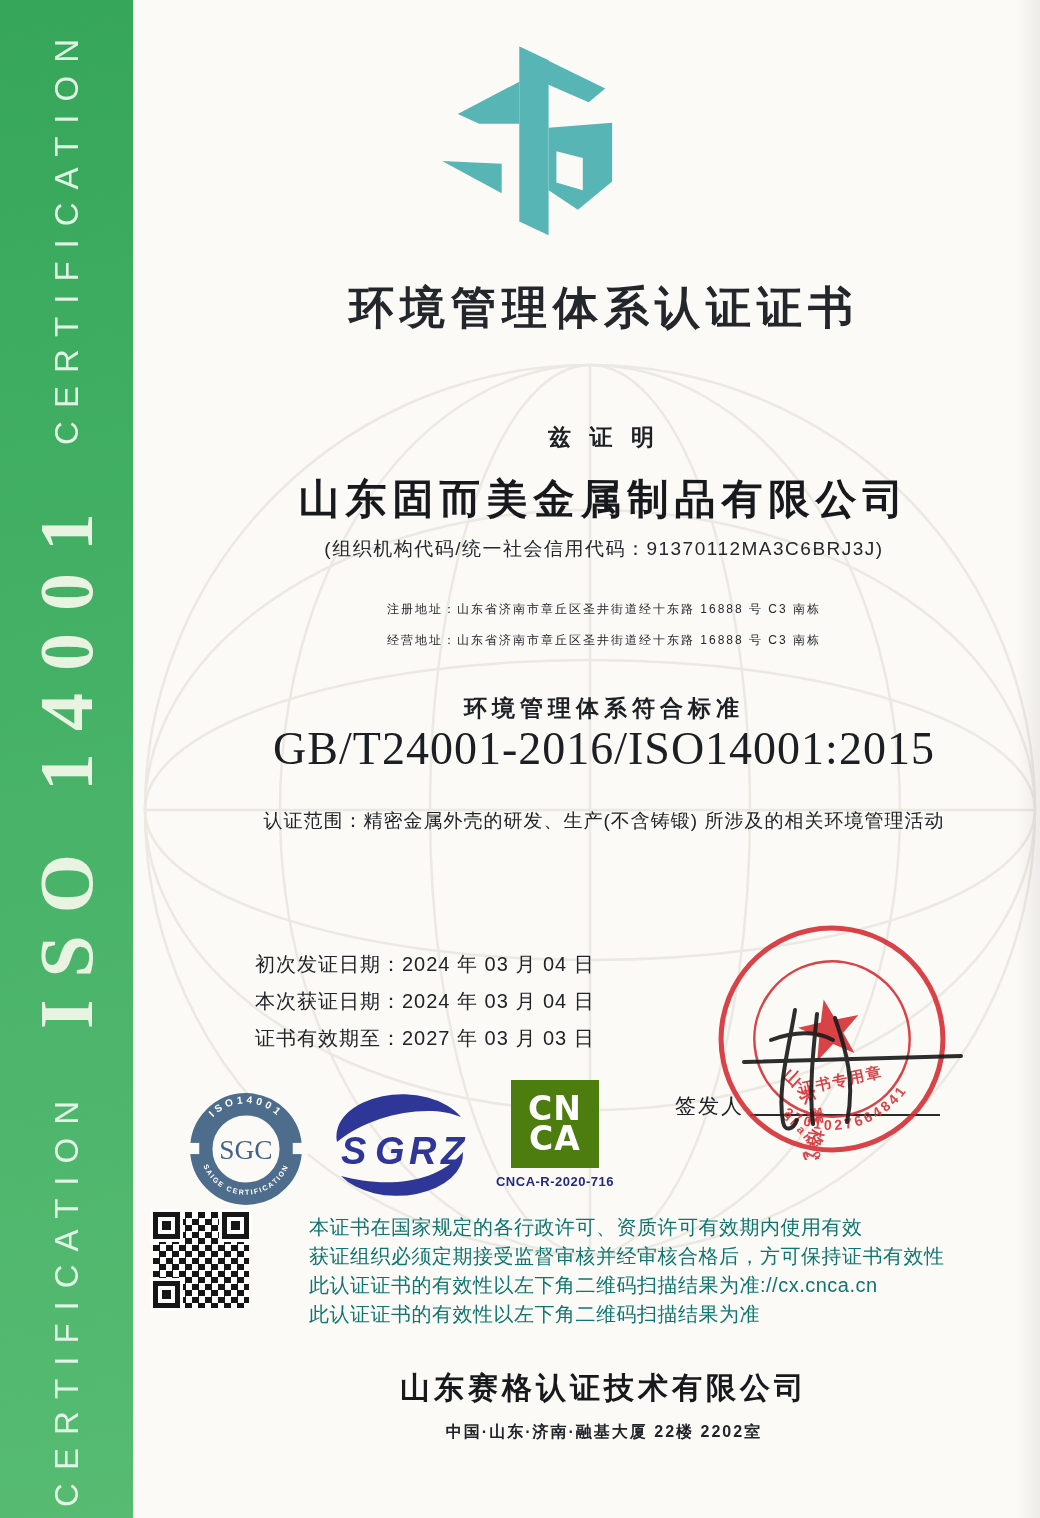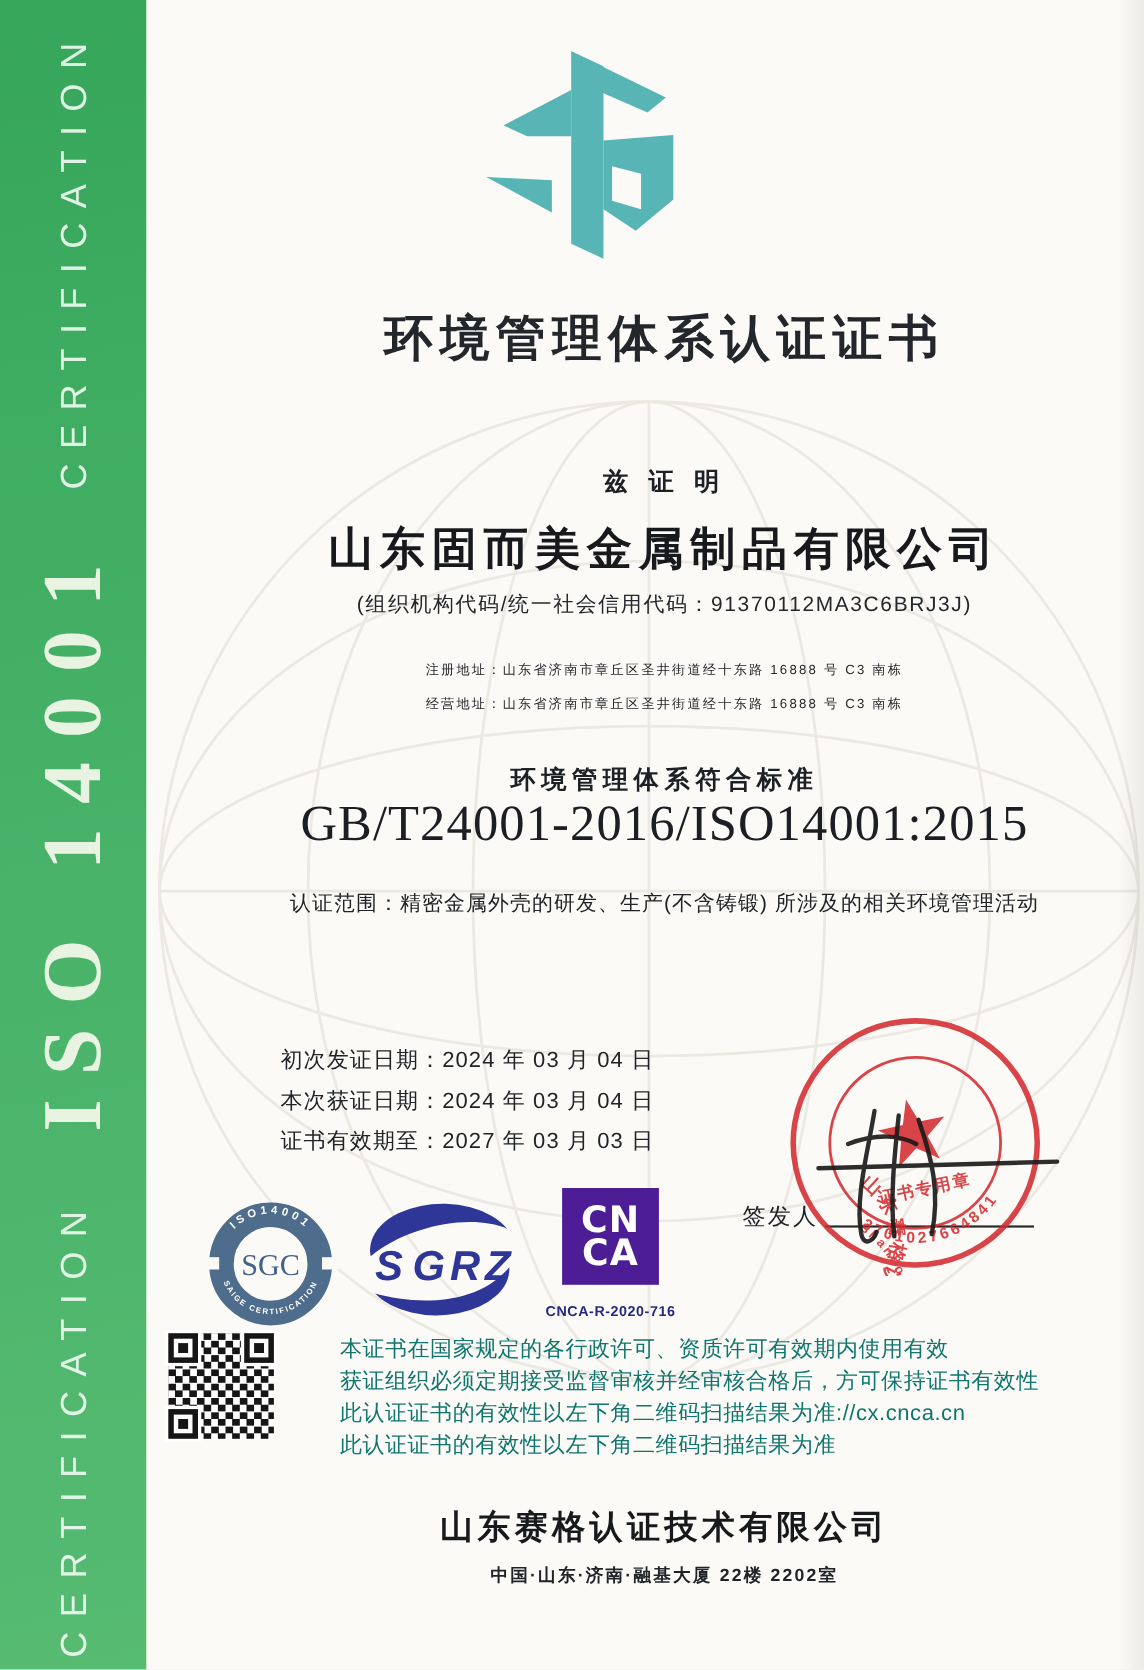--- a/index.html
+++ b/index.html
@@ -35,25 +35,25 @@
   .std-code { font-family:"Liberation Serif", serif; font-size:46px; font-weight:500; letter-spacing:1px; color:#1b1e23; }
   .scope { font-size:19px; letter-spacing:1px; color:#202327; }
   .dates { font-size:20px; line-height:37px; letter-spacing:1px; color:#202327; }
   .sign-label { font-size:21px; letter-spacing:2px; color:#1d2025; }
   .sign-line { border-bottom:2px solid #2a2a2a; }
   .notice { font-size:20px; line-height:29px; letter-spacing:0.5px; color:#0f766e; }
   .footer-co { font-size:30px; font-weight:700; letter-spacing:4px; color:#17191d; }
   .footer-ad { font-size:16px; font-weight:600; letter-spacing:2px; color:#202327; }
 
   
-  .cnca-box { width:88px; height:88px; background:#4c1d95; display:flex; flex-direction:column;
+  .cnca-box { width:88px; height:88px; background:#4d7c0f; display:flex; flex-direction:column;
     align-items:center; justify-content:center; }
   .cnca-box span { color:#fff; font-weight:800; font-size:33px; line-height:30px; letter-spacing:1px;
     font-family:"DejaVu Sans", sans-serif; }
-  .cnca-code { margin-top:16px; font-size:13px; font-weight:700; letter-spacing:0.5px; color:#232a7e; text-align:center; }
+  .cnca-code { margin-top:6px; font-size:13px; font-weight:700; letter-spacing:0.5px; color:#232a7e; text-align:center; }
 
   
   .qr { position:absolute; width:96px; height:96px; background:#fff;
     background-image:repeating-conic-gradient(#161616 0% 25%, #ffffff 0% 50%);
     background-size:13px 13px; }
   .finder { position:absolute; width:27px; height:27px; border:5px solid #161616; background:#fff;
     box-shadow:0 0 0 3px #fff; }
   .finder::after { content:''; position:absolute; left:4px; top:4px; width:9px; height:9px; background:#161616; }
   .f-tl { left:0; top:0; } .f-tr { right:0; top:0; } .f-bl { left:0; bottom:0; }
 </style>

